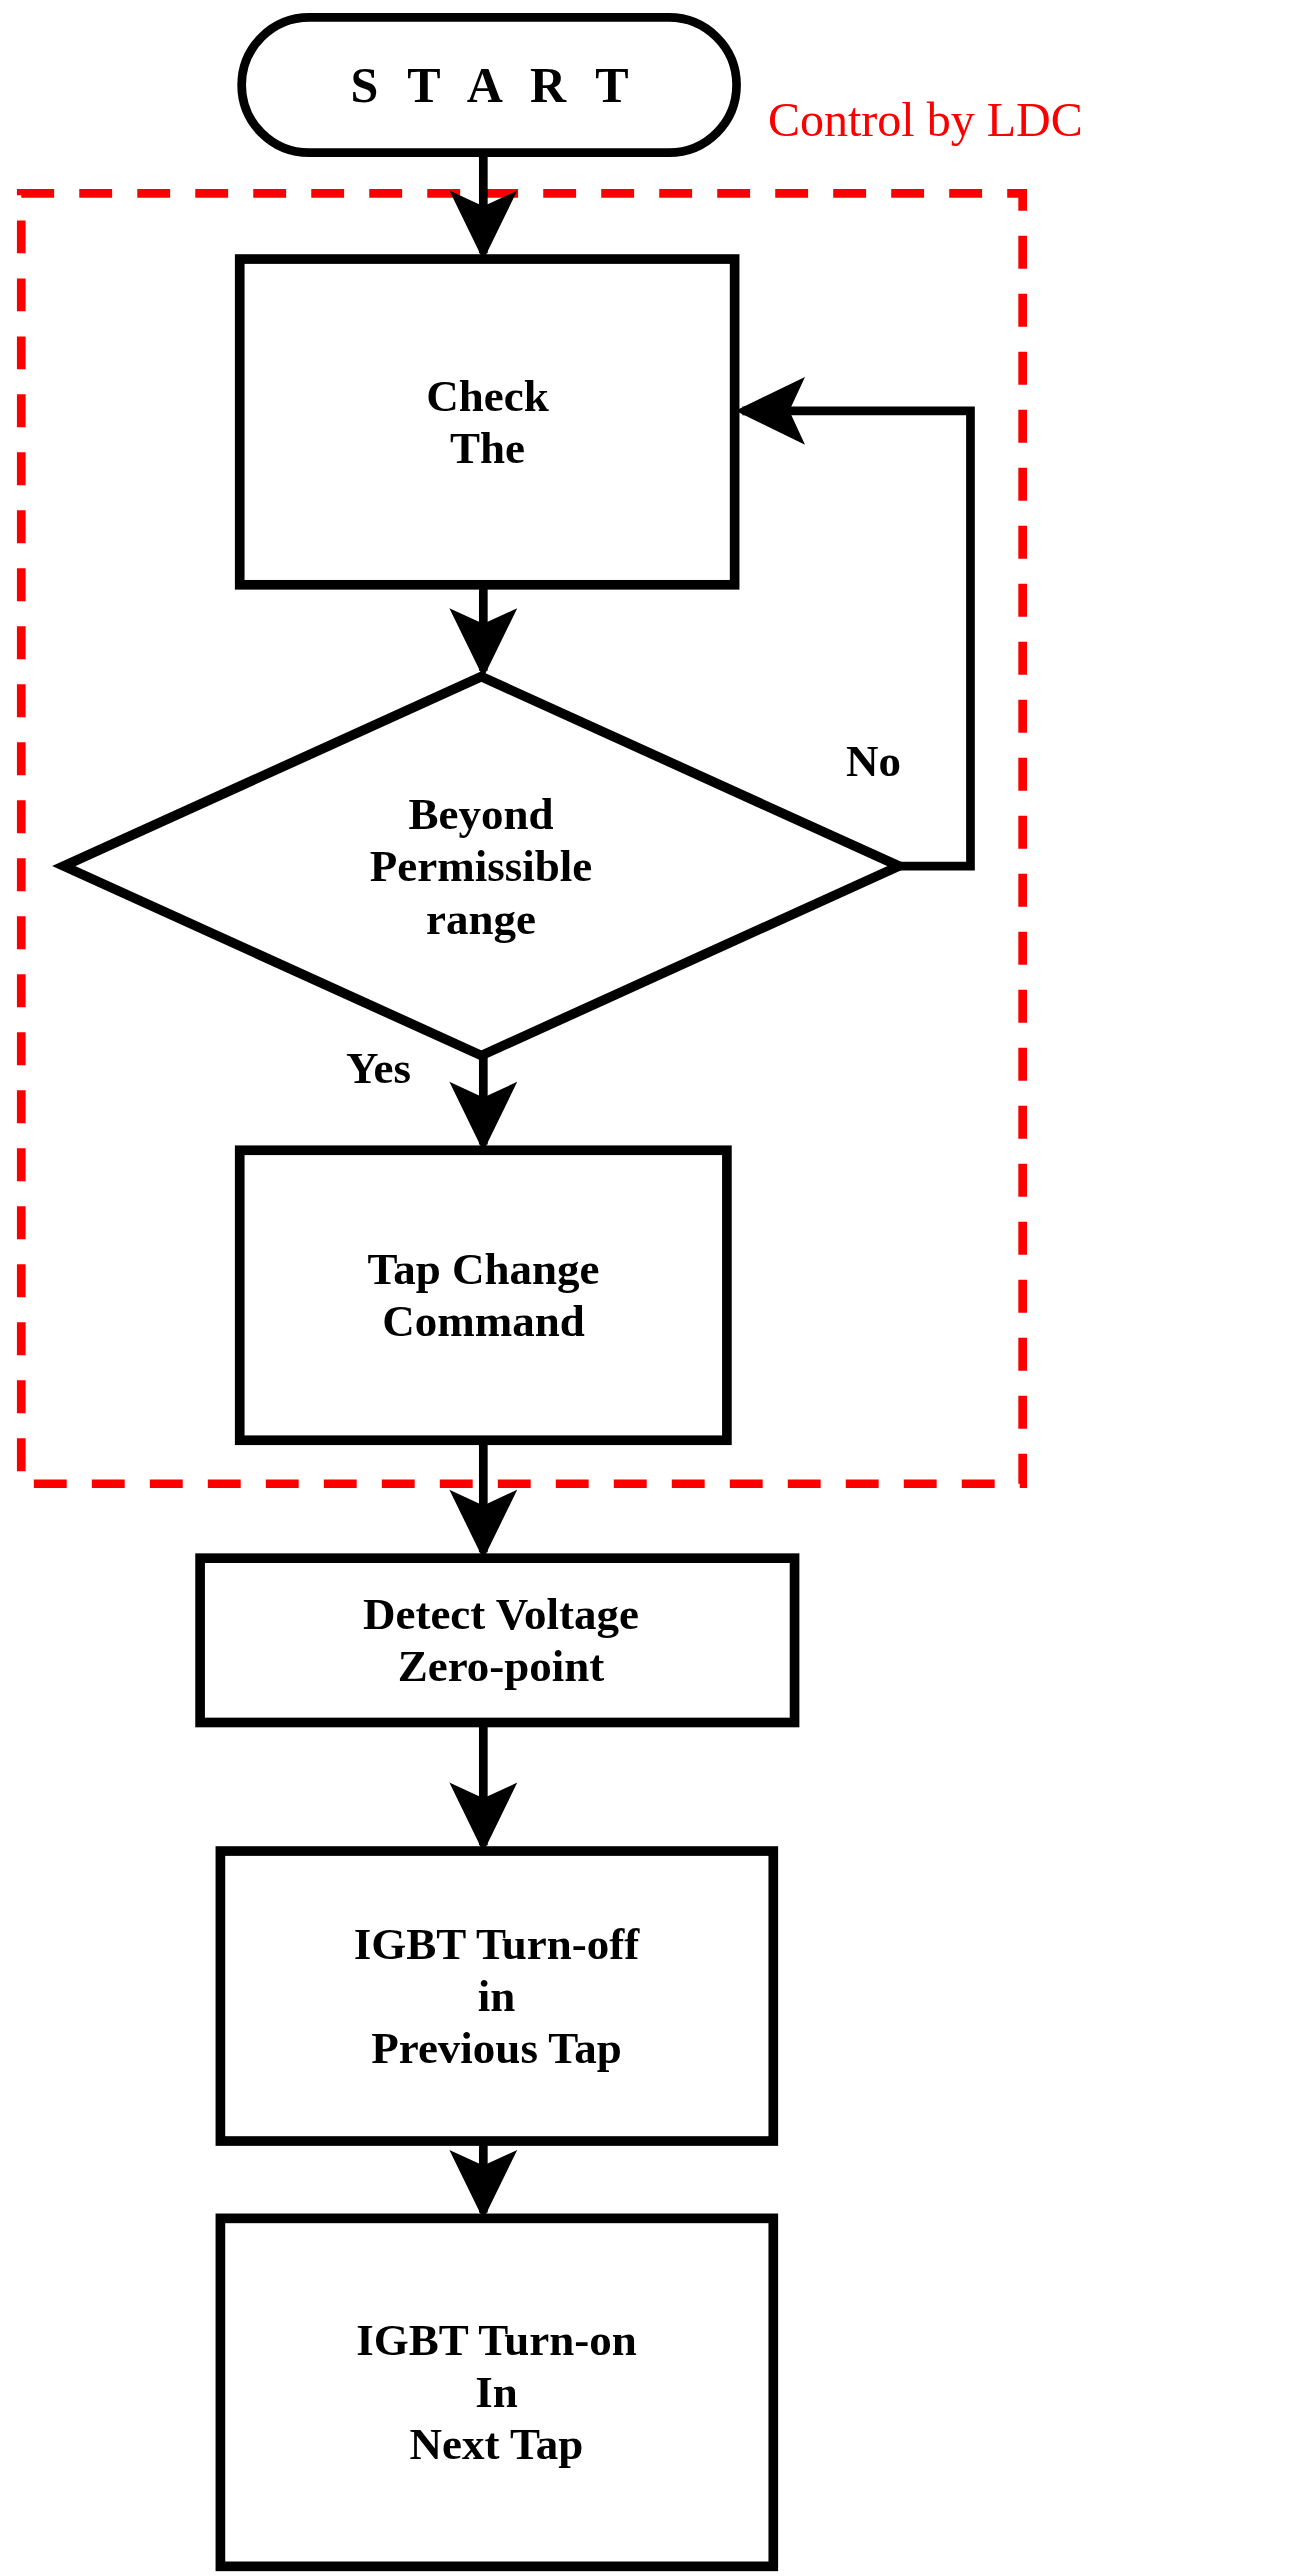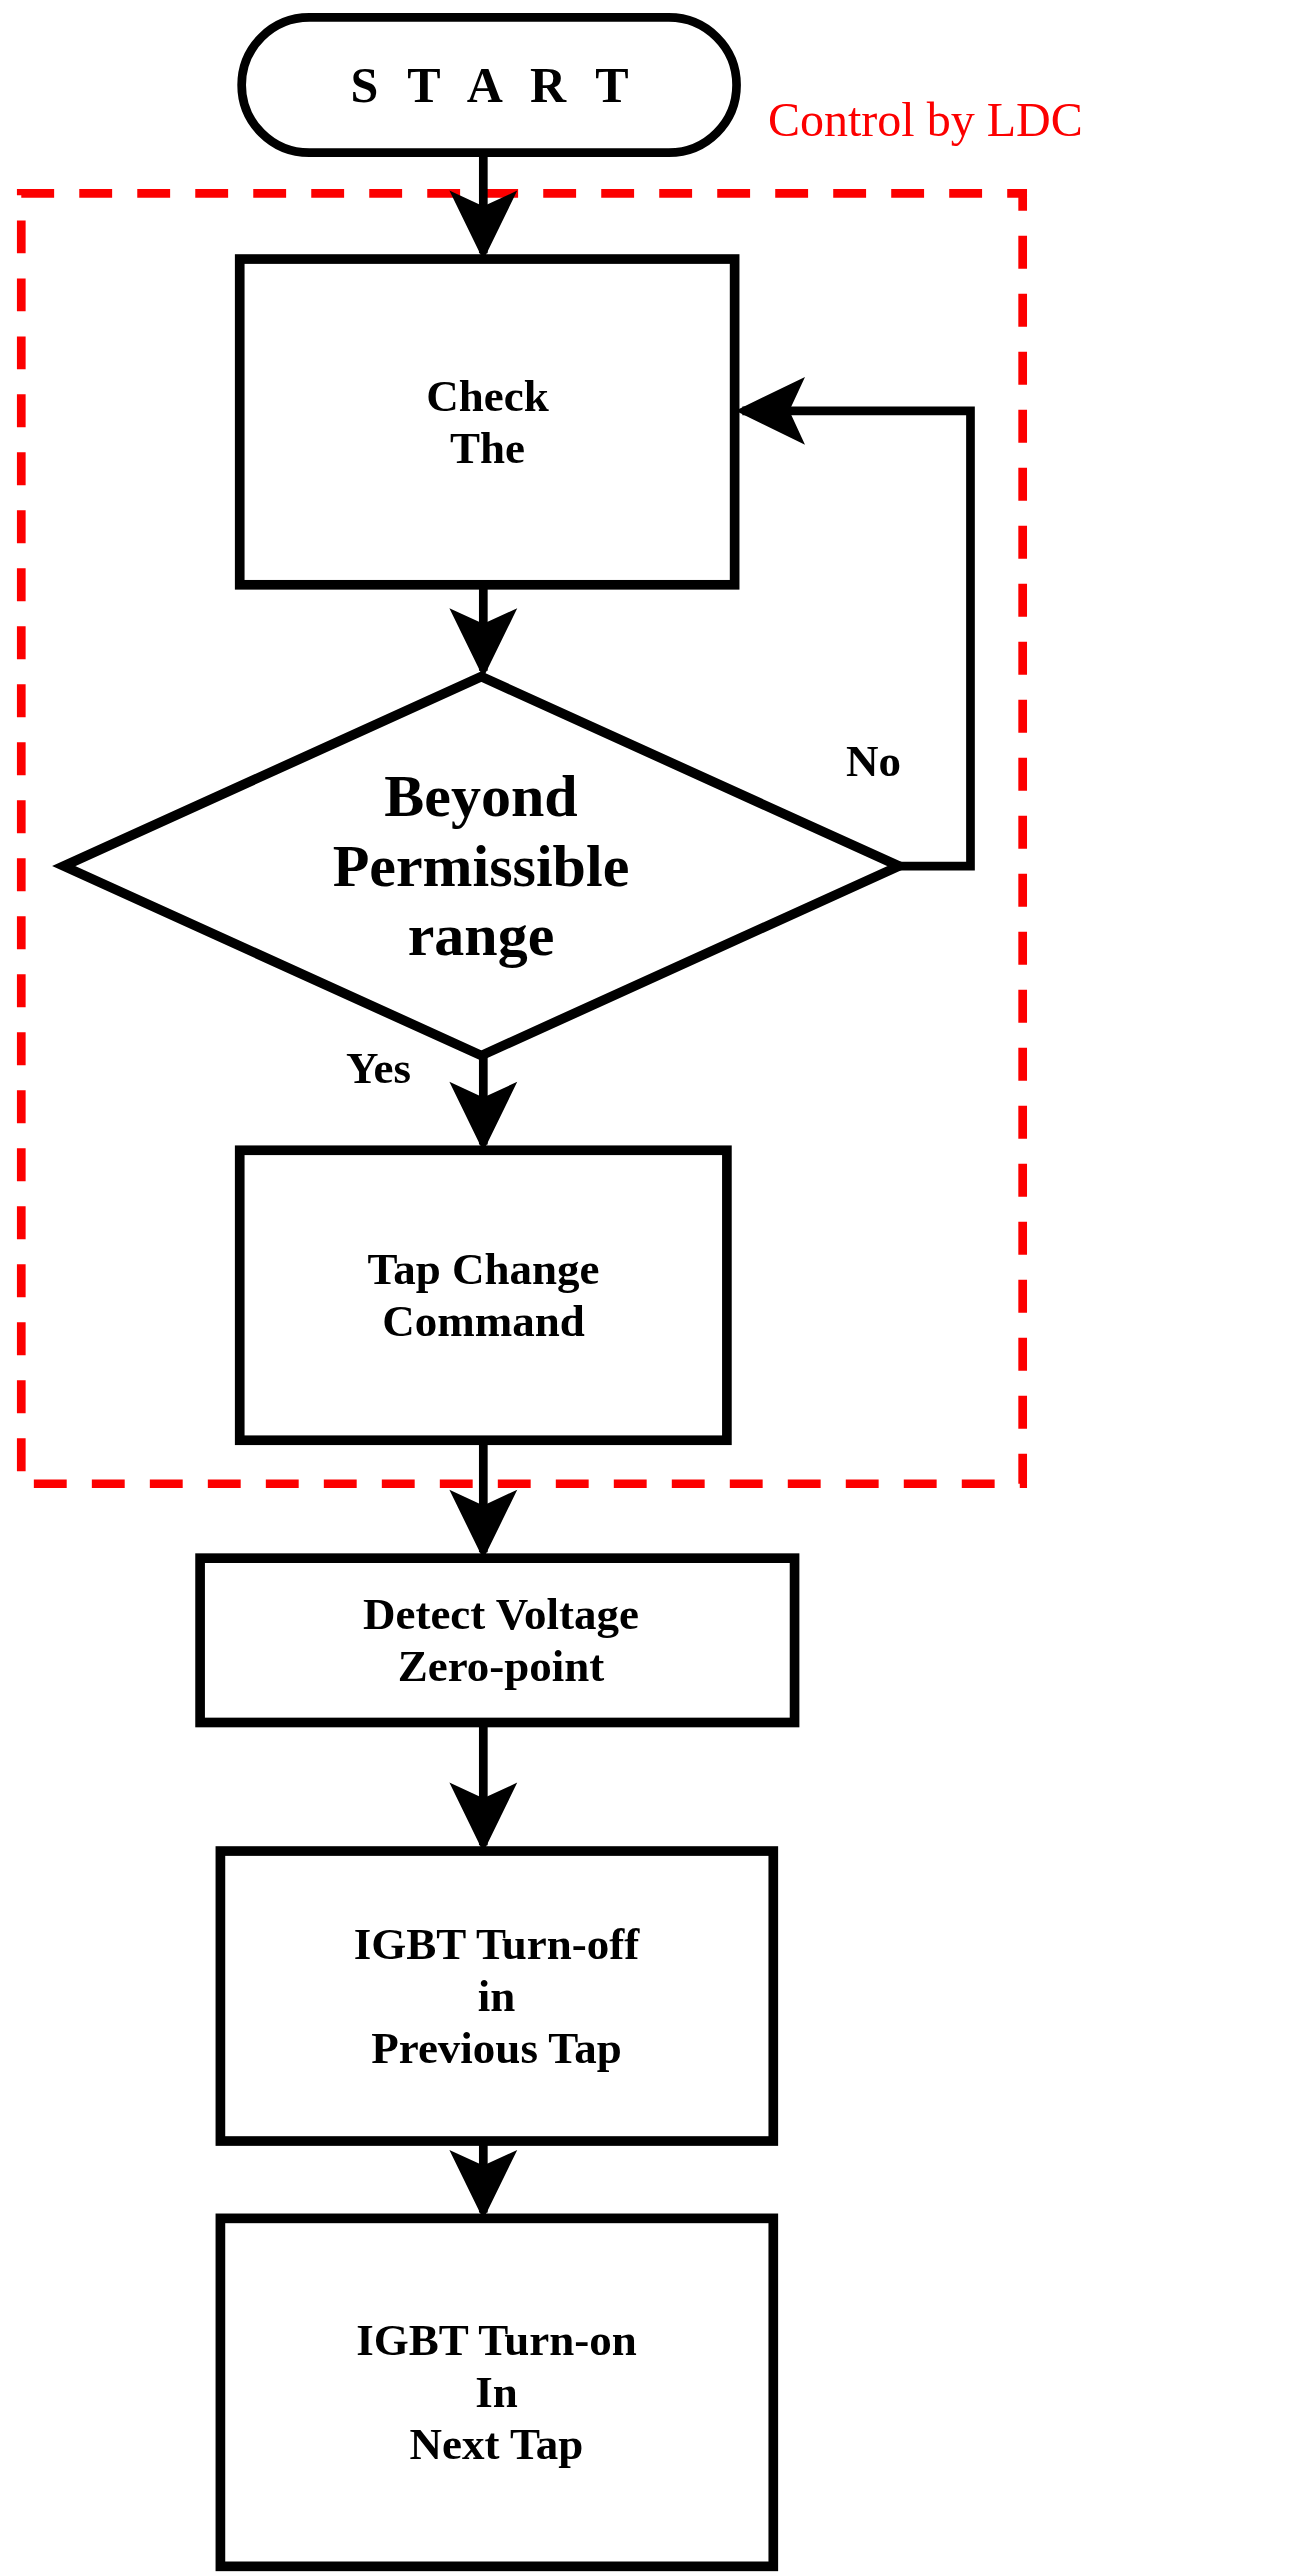--- a/index.html
+++ b/index.html
@@ -51,21 +51,21 @@
   #check-node {
     left: 240px; top: 259px;
     width: 495px; height: 326px;
     font-size: 45px;
   }
 
   
   #decision-node {
     left: 193px; top: 677px;
     width: 576px; height: 379px;
-    font-size: 60px;
+    font-size: 45px;
   }
 
   
   #tapchange-node {
     left: 240px; top: 1150px;
     width: 487px; height: 290px;
     font-size: 45px;
   }
 
   

